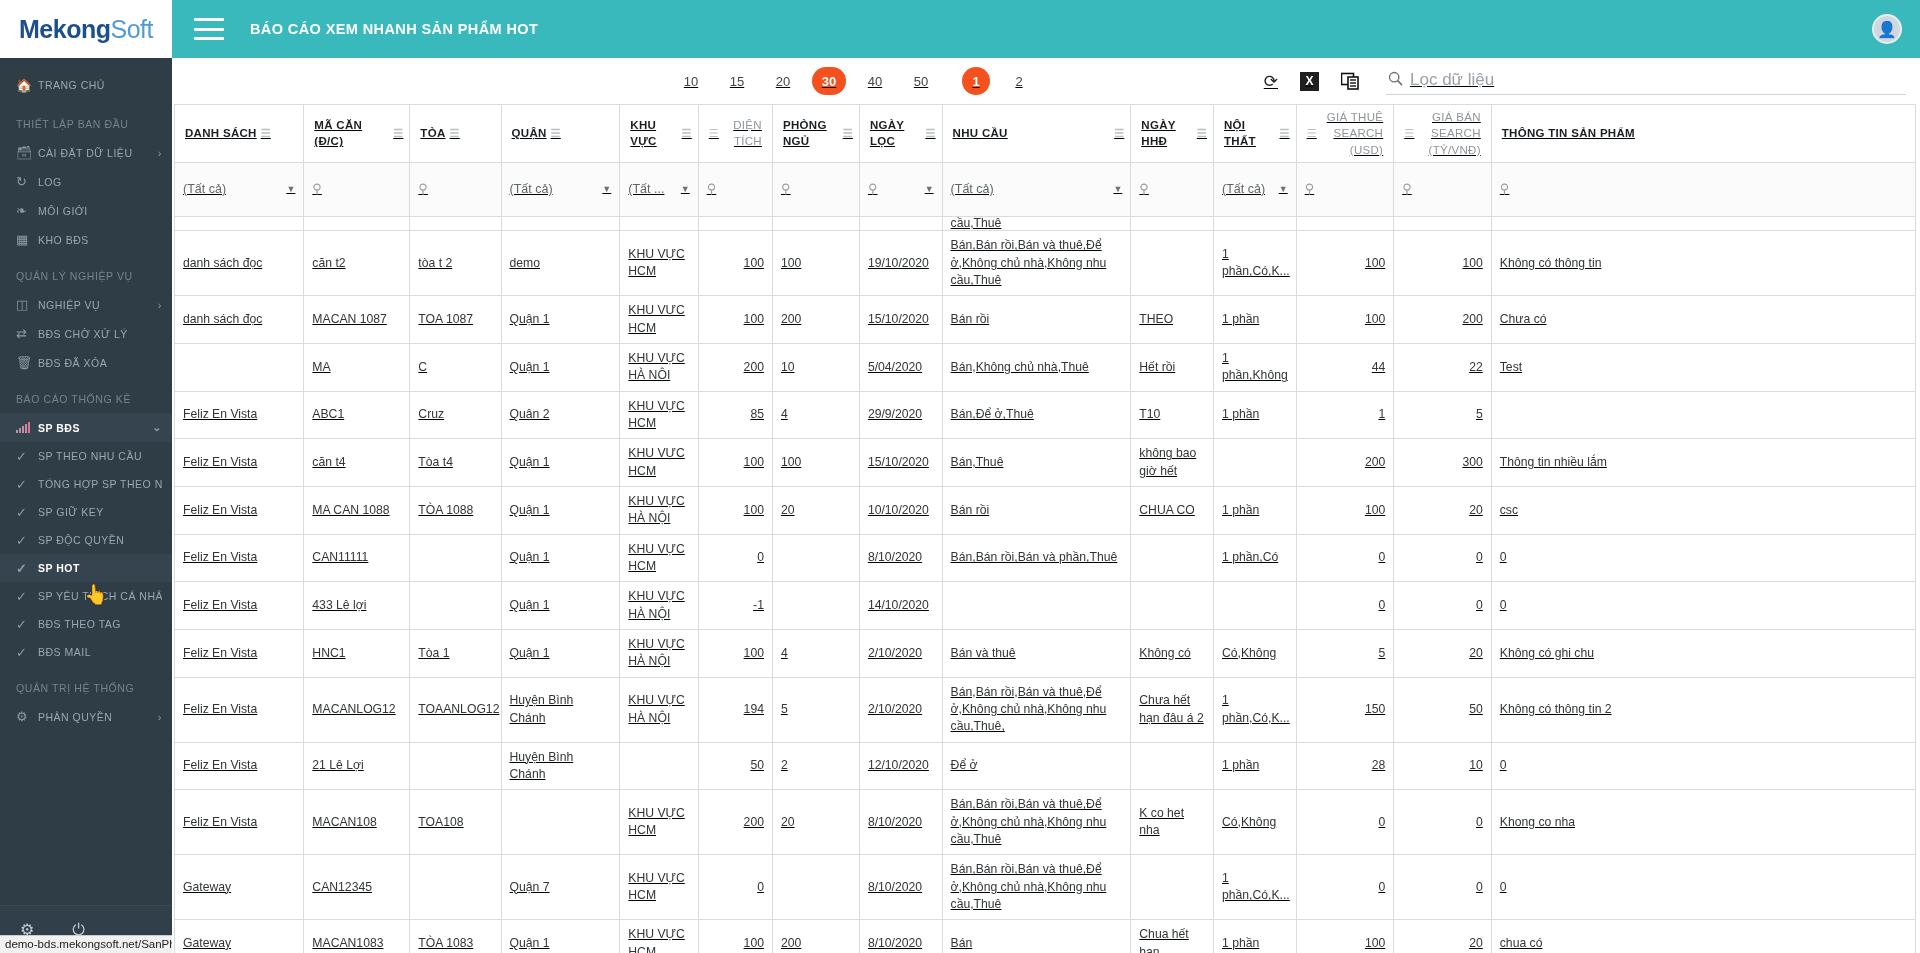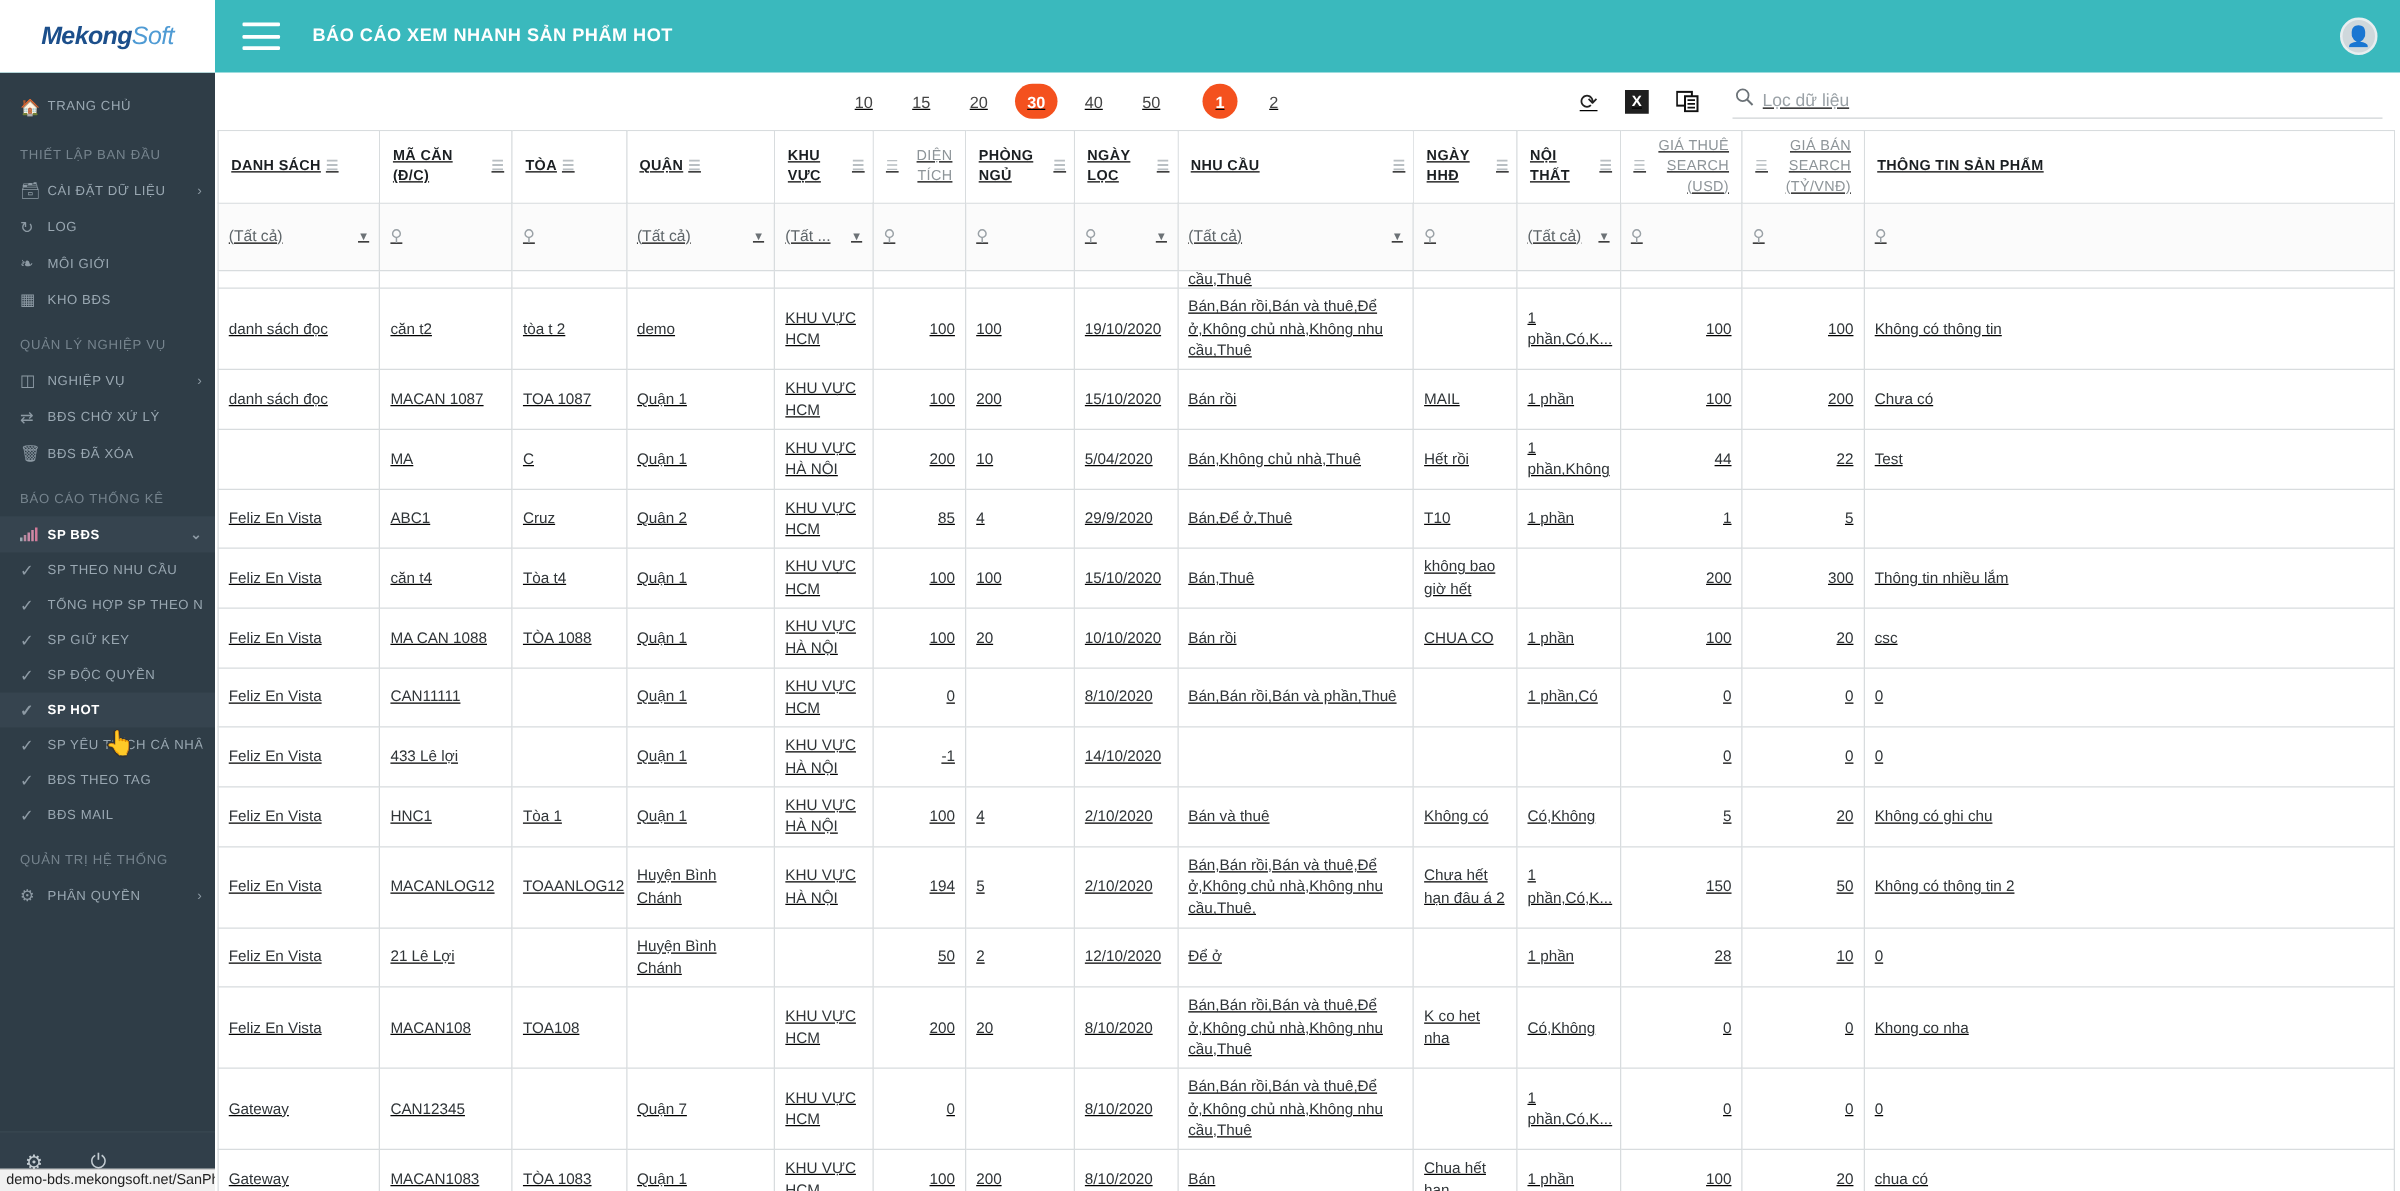--- a/index.html
+++ b/index.html
@@ -13,21 +13,21 @@
 
   
   .topbar {
     height: 58px; background: #3ab9bd; display: flex; align-items: center;
     flex: 0 0 58px; position: relative; z-index: 30;
   }
   .brand {
     width: 172px; height: 58px; background: #fff; display:flex; align-items:center;
     justify-content:center; flex:0 0 172px;
   }
-  .brand-text { font-size: 20px; font-weight: 700; letter-spacing: -0.5px; font-style: italic; }
+  .brand-text { font-size: 25px; font-weight: 700; letter-spacing: -0.5px; }
   .brand-text .b1 { color:#1c4f8b; }
   .brand-text .b2 { color:#4f9bd4; font-weight:400; }
   .hamburger {
     width: 30px; height: 22px; margin-left: 22px; display:flex;
     flex-direction:column; justify-content:space-between; cursor:pointer;
   }
   .hamburger span { display:block; height:3px; background:#fff; border-radius:1px; }
   .page-title {
     color:#fff; font-size:14.5px; font-weight:700; letter-spacing:0.4px;
     margin-left:26px; white-space:nowrap;
@@ -112,21 +112,21 @@
   .tic { font-size:17px; color:#222; cursor:pointer; display:flex; align-items:center; }
   .xls {
     width:19px; height:19px; background:#1f1f1f; color:#fff; font-size:12px;
     font-weight:700; display:flex; align-items:center; justify-content:center;
   }
   .searchbox {
     display:flex; align-items:center; gap:7px; border-bottom:1px solid #cfd4d6;
     width:520px; padding:3px 2px 4px 2px; margin-left:4px;
   }
   .searchbox input {
-    border:0; outline:0; font-size:14px; color:#0369a1; width:100%;
+    border:0; outline:0; font-size:17px; color:#0369a1; width:100%;
     font-family:"Liberation Sans", sans-serif; background:transparent;
   }
   .searchbox input::placeholder { color:#9aa1a6; }
 
   
   .tablewrap { flex:1 1 auto; min-height:0; overflow:hidden; padding-left:2px; }
   table.grid { border-collapse:collapse; width:1742px; table-layout:fixed; }
   table.grid th, table.grid td {
     border:1px solid #d8dcde; vertical-align:middle; padding:6px 8px;
     font-size:12.2px; color:#303538; line-height:1.42;
@@ -540,21 +540,21 @@
             <tr>
               <td>danh sách đọc</td>
               <td>MACAN 1087</td>
               <td>TOA 1087</td>
               <td>Quận 1</td>
               <td>KHU VỰC HCM</td>
               <td class="r">100</td>
               <td>200</td>
               <td>15/10/2020</td>
               <td>Bán rồi</td>
-              <td>MAIL</td>
+              <td>THEO</td>
               <td>1 phần</td>
               <td class="r">100</td>
               <td class="r">200</td>
               <td>Chưa có</td>
             </tr>
             <tr>
               <td></td>
               <td>MA</td>
               <td>C</td>
               <td>Quận 1</td>

